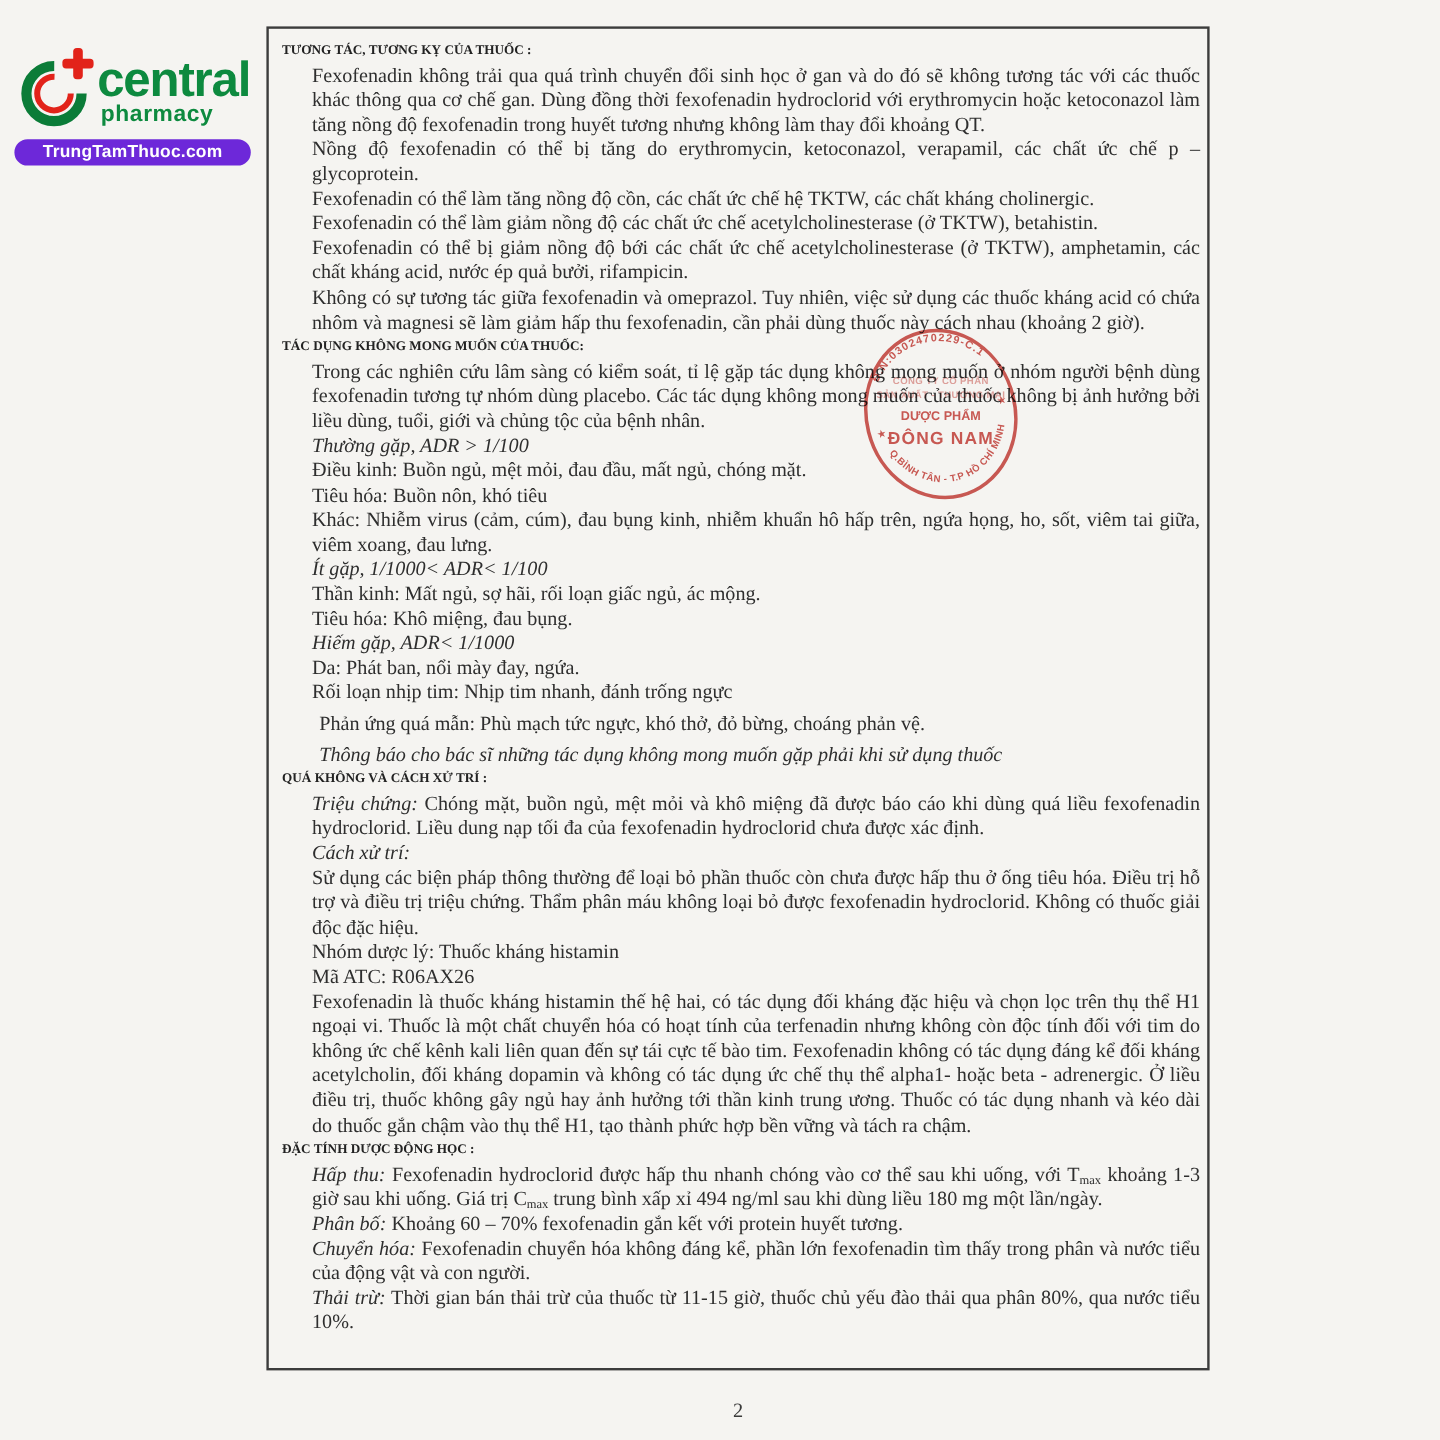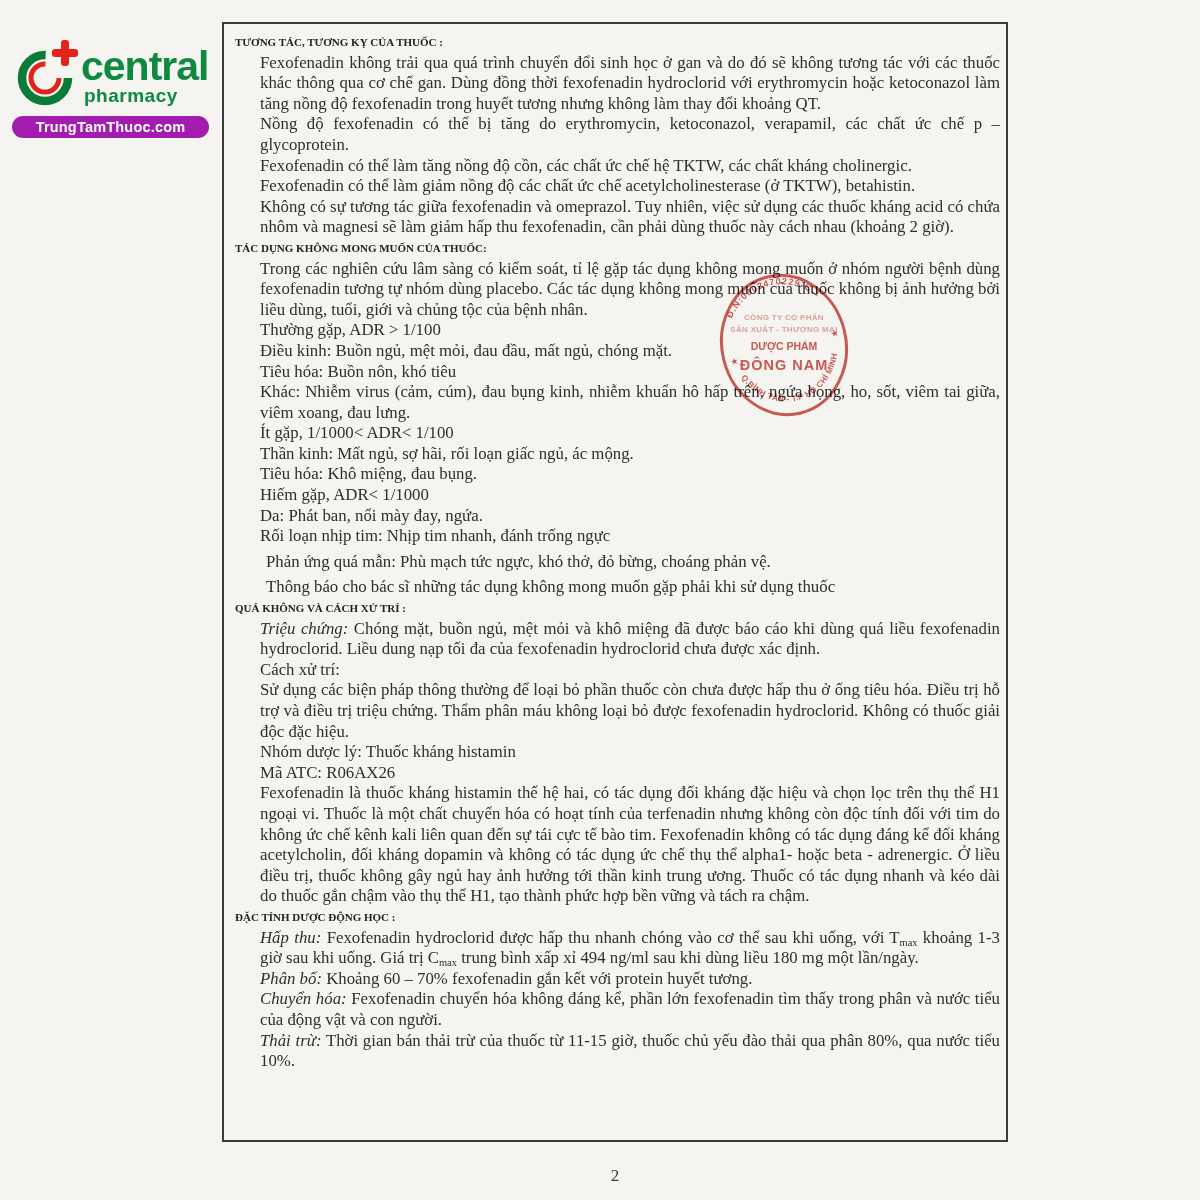--- a/index.html
+++ b/index.html
@@ -16,41 +16,41 @@
   
   .logo{position:absolute;left:0;top:0;width:220px;height:150px;}
   .logo-icon{position:absolute;left:14px;top:40px;}
   .brand{position:absolute;left:81px;top:46px;
          font-family:"Liberation Sans","DejaVu Sans",sans-serif;
          font-weight:bold;font-size:41px;line-height:40px;color:#0d8a3f;letter-spacing:-1px;}
   .brand-sub{position:absolute;left:84px;top:85px;
          font-family:"Liberation Sans","DejaVu Sans",sans-serif;
          font-weight:600;font-size:19px;color:#0d8a3f;letter-spacing:0.5px;text-align:right;}
   .site-pill{position:absolute;left:12px;top:116px;width:197px;height:22px;
-         background:#a21caf;border-radius:12px;
+         background:#6d28d9;border-radius:12px;
          display:flex;align-items:center;justify-content:center;
          font-family:"Liberation Sans","DejaVu Sans",sans-serif;
          font-weight:bold;font-size:14.5px;color:#ffffff;letter-spacing:0.2px;}
 
   
   .doc-box{
     position:absolute;left:222px;top:22px;width:786px;height:1120px;
     border:2px solid #3c3c3c;box-sizing:border-box;
     padding:8px 6px 0 11px;
     overflow:hidden;
     text-align:justify;
   }
   .heading{
     margin:0;font-size:11px;font-weight:bold;color:#222;
     line-height:20.6px;text-align:left;
   }
   .para{
     margin:0 0 0 25px;font-size:16.8px;line-height:20.6px;text-align:justify;
   }
-  .italic{}
+  .italic{font-style:italic;}
   .lead{font-style:italic;}
   .ind2{margin-left:31px;}
   .gt5{margin-top:5px;}
   .subsc{font-size:0.62em;vertical-align:-0.25em;line-height:0;}
 
   
   .stamp{
     position:absolute;left:704px;top:262px;width:160px;height:166px;
     mix-blend-mode:multiply;opacity:0.88;pointer-events:none;
   }
@@ -85,20 +85,21 @@
     <div class="site-pill">TrungTamThuoc.com</div>
   </div>
 
   <div class="doc-box">
 
     <h2 class="heading">TƯƠNG TÁC, TƯƠNG KỴ CỦA THUỐC :</h2>
     <p class="para">Fexofenadin không trải qua quá trình chuyển đổi sinh học ở gan và do đó sẽ không tương tác với các thuốc khác thông qua cơ chế gan. Dùng đồng thời fexofenadin hydroclorid với erythromycin hoặc ketoconazol làm tăng nồng độ fexofenadin trong huyết tương nhưng không làm thay đổi khoảng QT.</p>
     <p class="para">Nồng độ fexofenadin có thể bị tăng do erythromycin, ketoconazol, verapamil, các chất ức chế p – glycoprotein.</p>
     <p class="para">Fexofenadin có thể làm tăng nồng độ cồn, các chất ức chế hệ TKTW, các chất kháng cholinergic.</p>
     <p class="para">Fexofenadin có thể làm giảm nồng độ các chất ức chế acetylcholinesterase (ở TKTW), betahistin.</p>
+    <p class="para">Fexofenadin có thể bị giảm nồng độ bới các chất ức chế acetylcholinesterase (ở TKTW), amphetamin, các chất kháng acid, nước ép quả bưởi, rifampicin.</p>
     <p class="para">Không có sự tương tác giữa fexofenadin và omeprazol. Tuy nhiên, việc sử dụng các thuốc kháng acid có chứa nhôm và magnesi sẽ làm giảm hấp thu fexofenadin, cần phải dùng thuốc này cách nhau (khoảng 2 giờ).</p>
 
     <h2 class="heading">TÁC DỤNG KHÔNG MONG MUỐN CỦA THUỐC:</h2>
     <p class="para">Trong các nghiên cứu lâm sàng có kiểm soát, tỉ lệ gặp tác dụng không mong muốn ở nhóm người bệnh dùng fexofenadin tương tự nhóm dùng placebo. Các tác dụng không mong muốn của thuốc không bị ảnh hưởng bởi liều dùng, tuổi, giới và chủng tộc của bệnh nhân.</p>
     <p class="para italic">Thường gặp, ADR &gt; 1/100</p>
     <p class="para">Điều kinh: Buồn ngủ, mệt mỏi, đau đầu, mất ngủ, chóng mặt.</p>
     <p class="para">Tiêu hóa: Buồn nôn, khó tiêu</p>
     <p class="para">Khác: Nhiễm virus (cảm, cúm), đau bụng kinh, nhiễm khuẩn hô hấp trên, ngứa họng, ho, sốt, viêm tai giữa, viêm xoang, đau lưng.</p>
     <p class="para italic">Ít gặp, 1/1000&lt; ADR&lt; 1/100</p>
     <p class="para">Thần kinh: Mất ngủ, sợ hãi, rối loạn giấc ngủ, ác mộng.</p>

